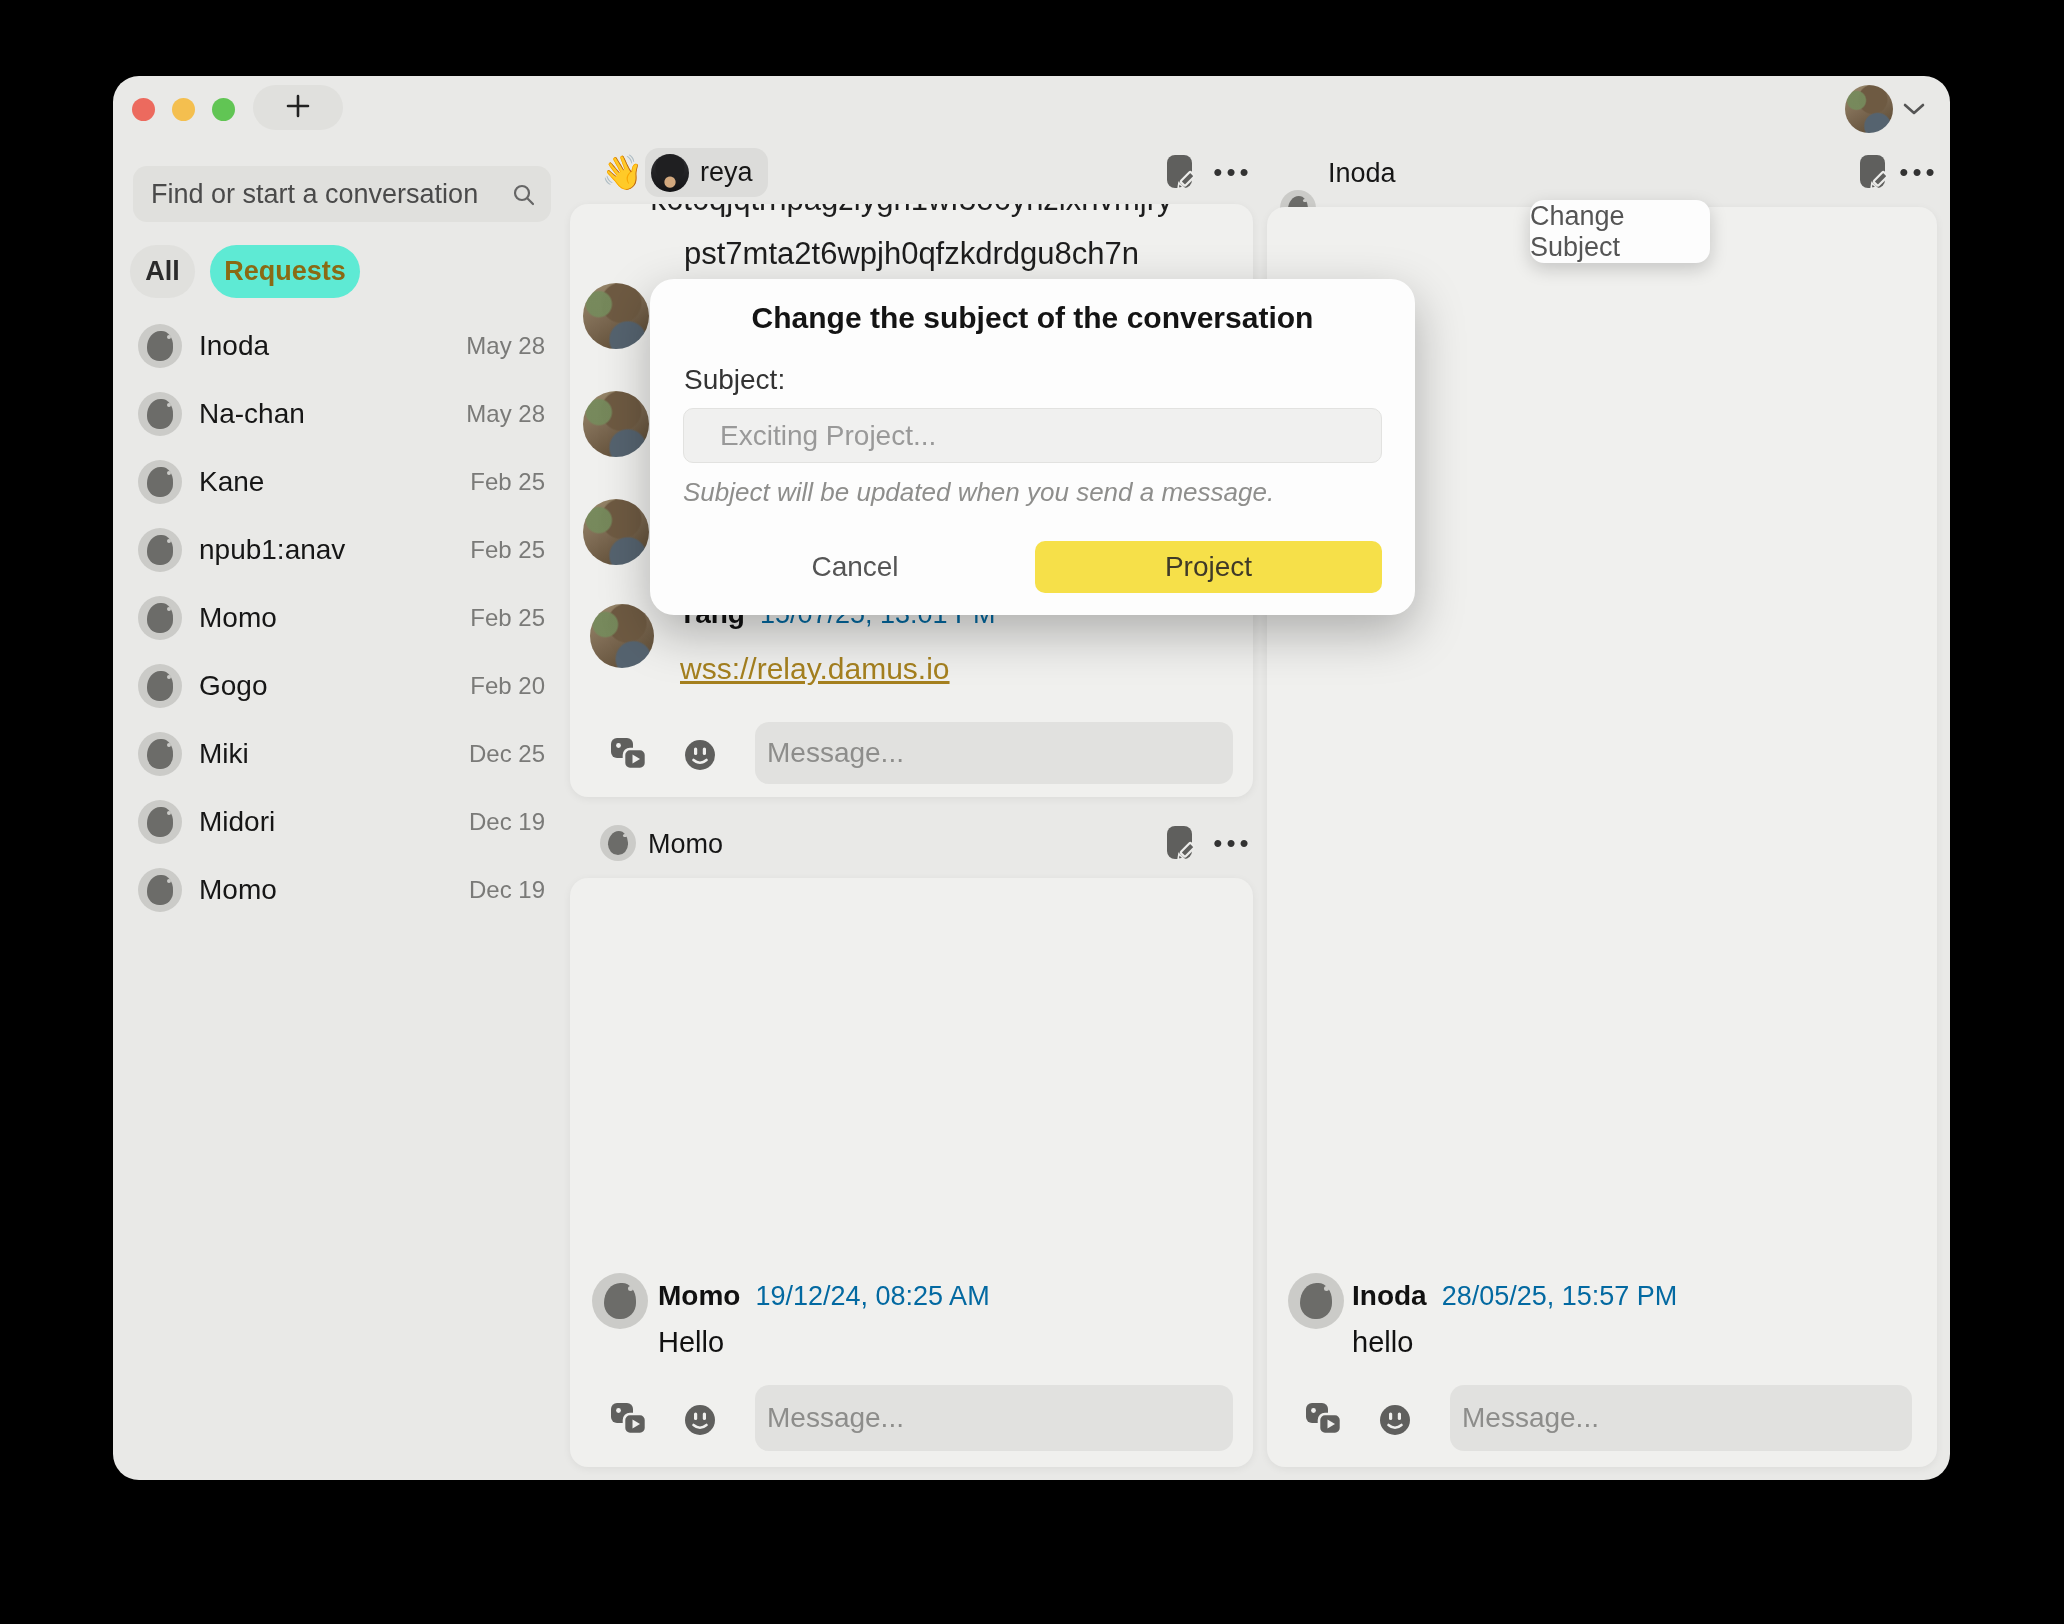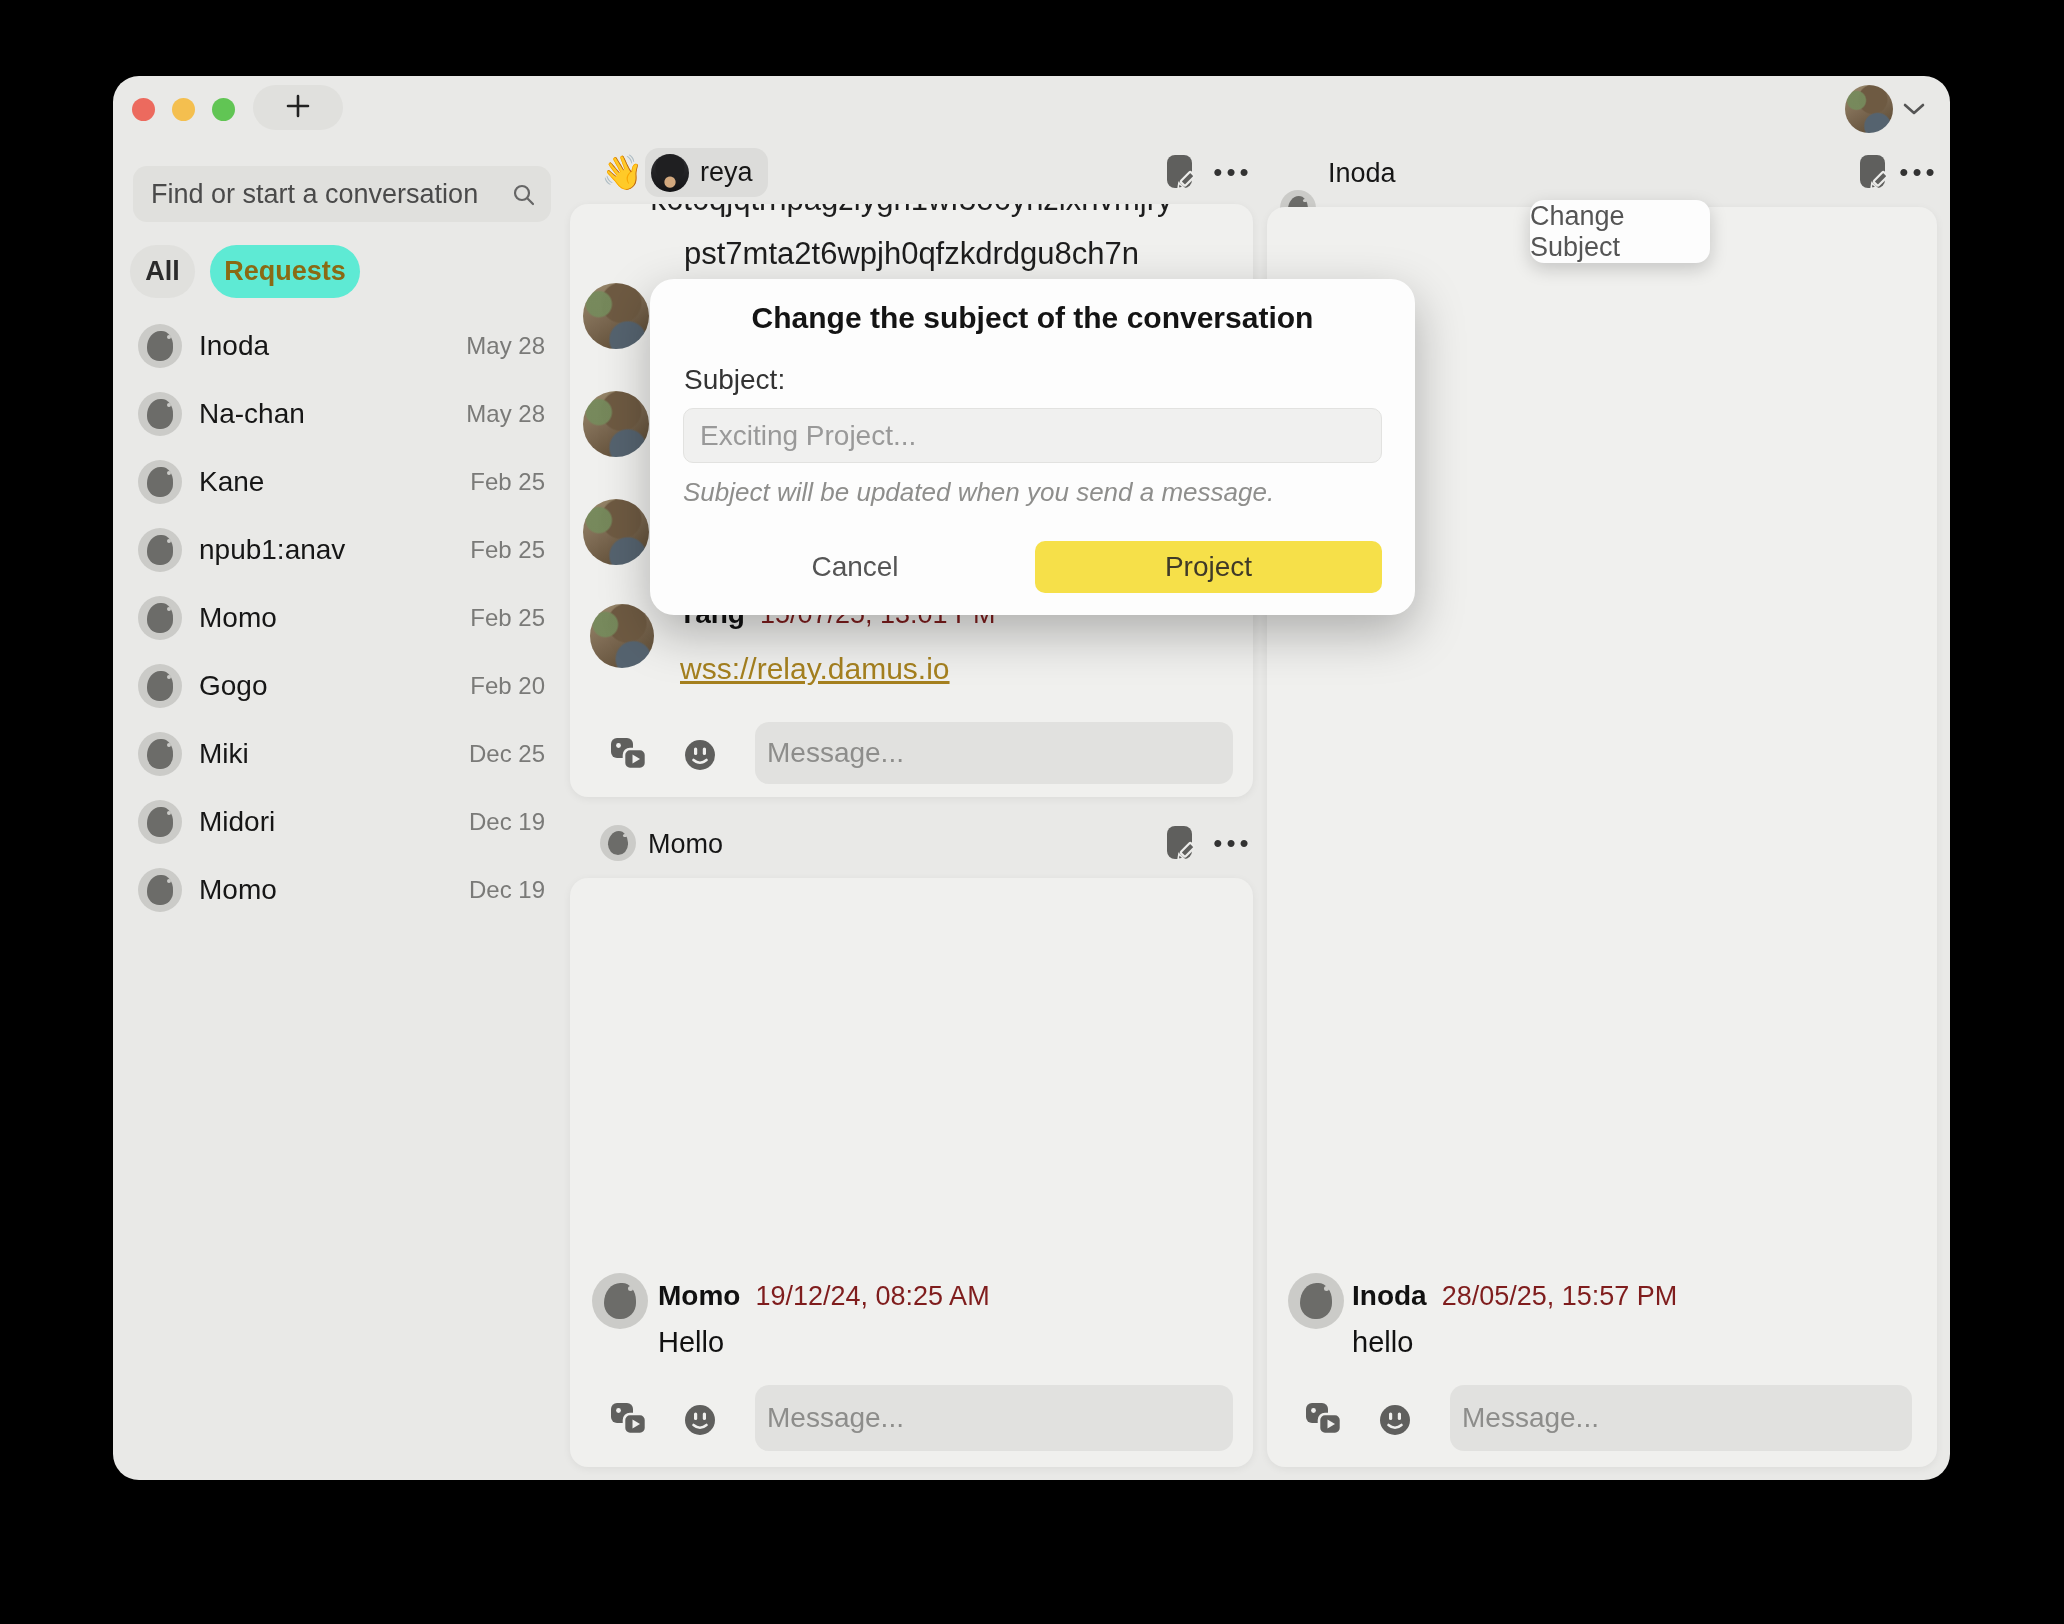--- a/index.html
+++ b/index.html
@@ -45,29 +45,29 @@
   .hdr-pill{position:absolute;left:532px;top:72px;width:123px;height:49px;background:#dcdcda;border-radius:14px;display:flex;align-items:center;padding-left:6px;box-sizing:border-box;}
   .hdr-name{font-size:27px;color:#161616;margin-left:11px;}
   .dots{font-size:26px;color:#333;letter-spacing:4px;display:flex;align-items:center;justify-content:center;}
 
   
   .card{position:absolute;background:#f0f0ee;border-radius:18px;box-shadow:0 2px 8px rgba(0,0,0,.06);overflow:hidden;}
   .msg-input{border:none;outline:none;background:#e1e1df;border-radius:14px;box-sizing:border-box;padding:0 12px;font:400 28px "Liberation Sans",sans-serif;color:#333;position:absolute;}
   .msg-input::placeholder{color:#8d8d8b;opacity:1;}
   .icon-btn{position:absolute;display:flex;align-items:center;justify-content:center;}
   .sender{font-weight:bold;font-size:28px;color:#111;}
-  .tstamp{font-size:27px;color:#7f1d1d;margin-left:15px;}
+  .tstamp{font-size:27px;color:#0369a1;margin-left:15px;}
   .msg-text{font-size:29px;color:#111;}
   .npub{font-size:31px;color:#1d1d1d;text-align:center;white-space:nowrap;}
 
   
   .modal{position:absolute;left:537px;top:203px;width:765px;height:336px;background:#fdfdfd;border-radius:24px;box-shadow:0 18px 50px rgba(0,0,0,.28);z-index:50;}
   .modal h1{margin:0;position:absolute;top:22px;left:0;right:0;text-align:center;font-size:30px;font-weight:bold;color:#141414;}
   .modal .lbl{position:absolute;left:34px;top:85px;font-size:28px;color:#333;}
-  .modal input{position:absolute;left:33px;top:129px;width:699px;height:55px;box-sizing:border-box;border:1px solid #e2e2e0;background:#f0f0ef;border-radius:10px;padding:0 16px;font:400 28px "Liberation Sans",sans-serif;color:#333;outline:none;}
+  .modal input{position:absolute;left:33px;top:129px;width:699px;height:55px;box-sizing:border-box;border:1px solid #e2e2e0;background:#f0f0ef;border-radius:10px;padding:0 36px;font:400 28px "Liberation Sans",sans-serif;color:#333;outline:none;}
   .modal input::placeholder{color:#999;opacity:1;}
   .modal .hint{position:absolute;left:33px;top:198px;font-size:26px;font-style:italic;color:#8e8e8c;}
   .btn-cancel{position:absolute;left:130px;top:262px;width:150px;height:52px;border:none;background:transparent;font:400 28px "Liberation Sans",sans-serif;color:#555;cursor:pointer;}
   .btn-change{position:absolute;left:385px;top:262px;width:347px;height:52px;border:none;background:#f6e049;border-radius:10px;font:500 28px "Liberation Sans",sans-serif;color:#3f3a28;cursor:pointer;}
   .tooltip{position:absolute;left:1417px;top:124px;width:180px;height:63px;background:#fdfdfd;border-radius:14px;box-shadow:0 6px 18px rgba(0,0,0,.18);display:flex;align-items:center;justify-content:center;font-size:27px;color:#555;z-index:40;}
   .link{font-size:30px;color:#a5801f;text-decoration:underline;}
 </style>
 </head>
 <body>
 

